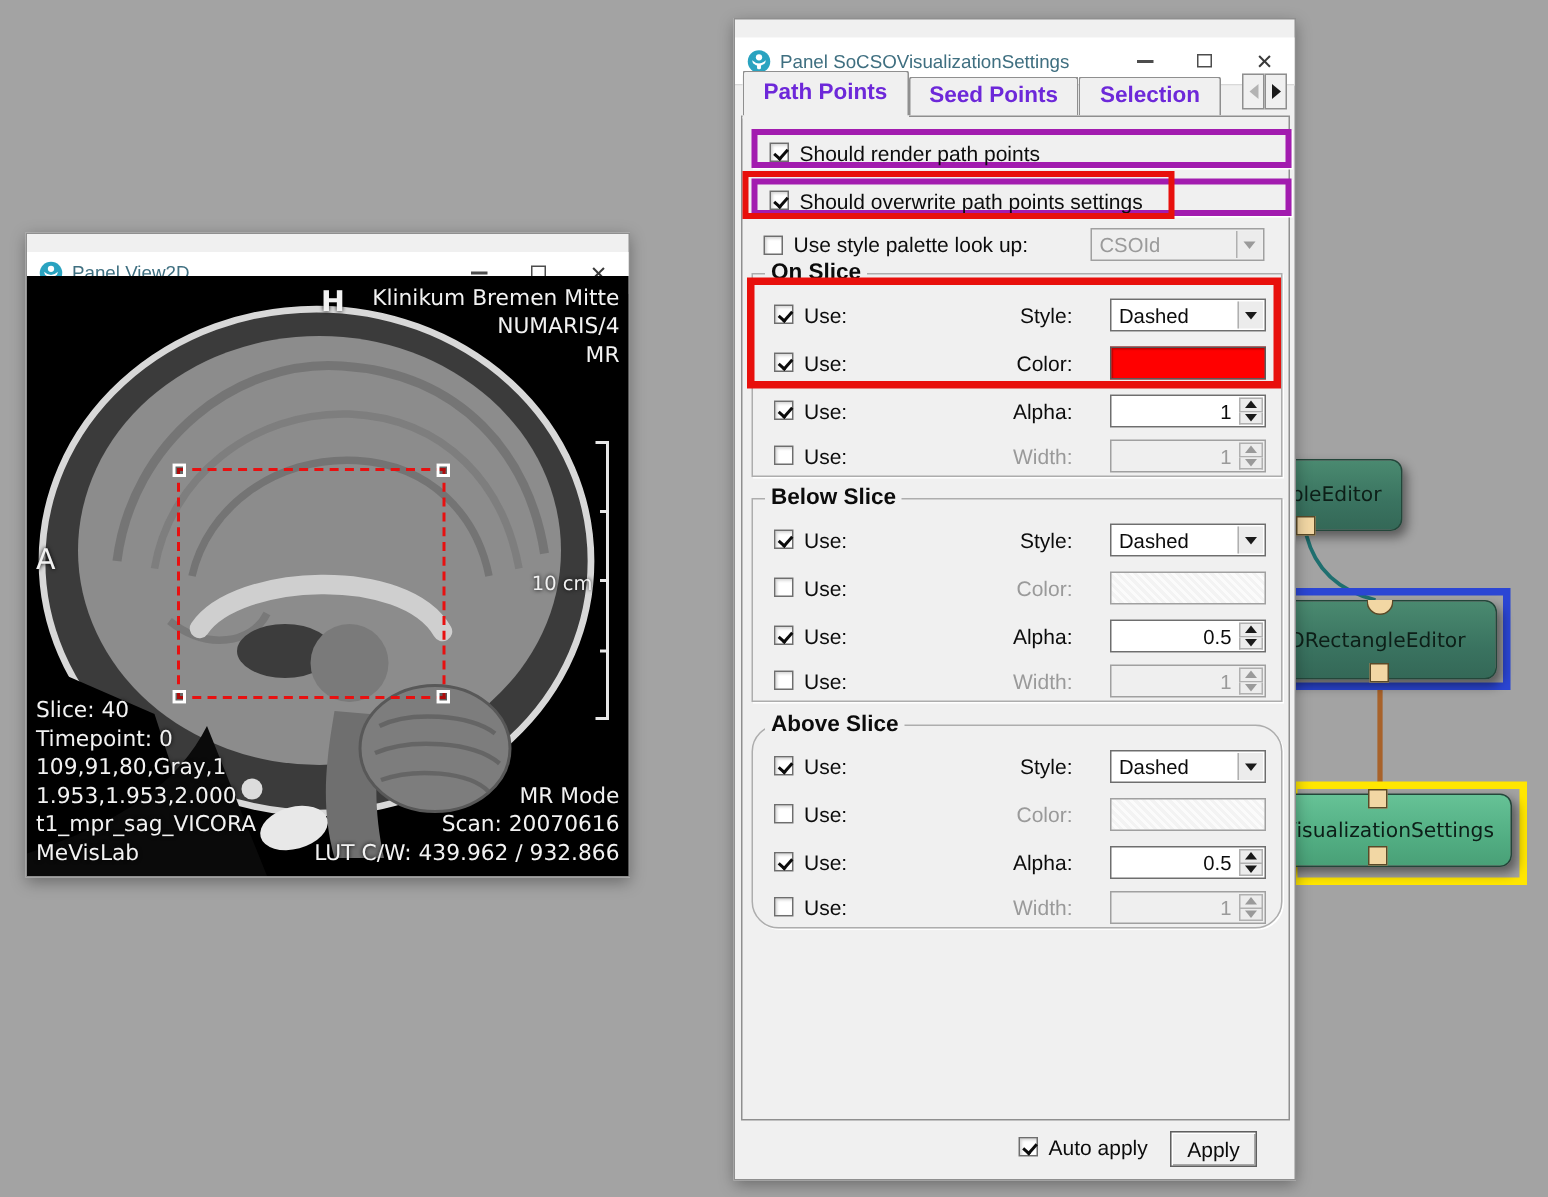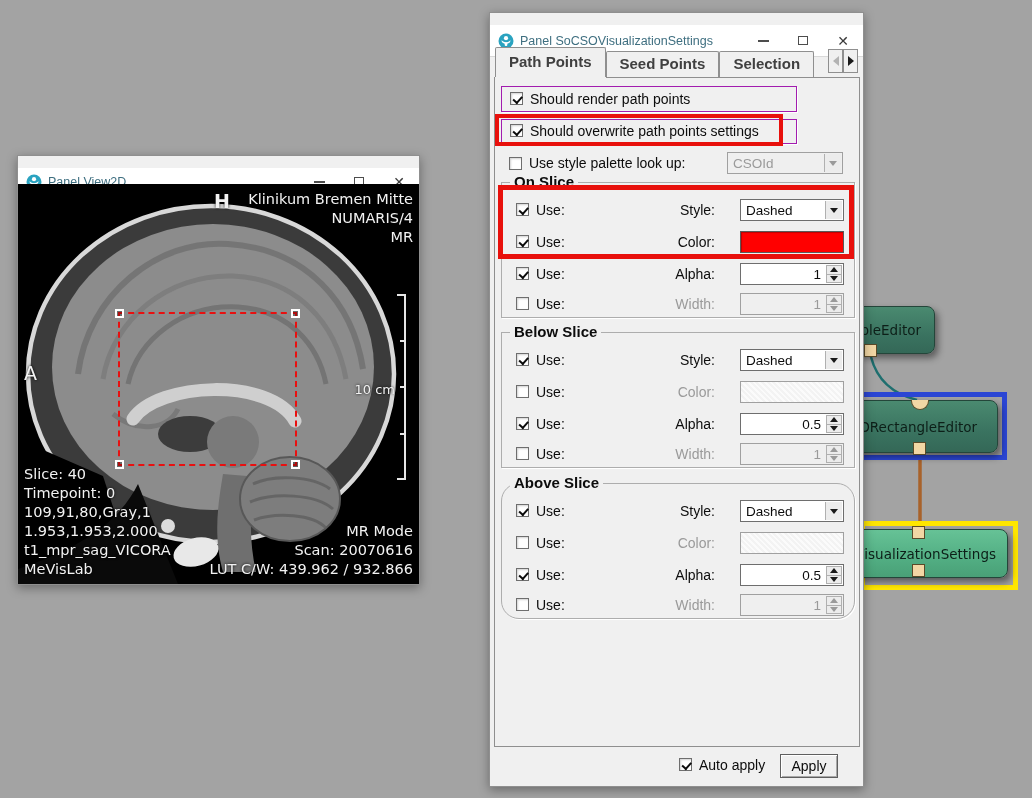--- a/index.html
+++ b/index.html
@@ -53,29 +53,29 @@
   #ruler::before,#ruler::after{content:"";position:absolute;left:-7px;width:9px;height:2px;background:#e6e6e6;}
   #ruler::before{top:0;} #ruler::after{bottom:0;}
   .rtick{position:absolute;left:-4px;width:4px;height:2px;background:#e6e6e6;}
   #ruler-label{position:absolute;left:333px;top:196px;width:44px;text-align:right;font-size:13px;}
 
   
   #settings{left:489px;top:12px;width:375px;height:775px;z-index:4;}
   #settings .titlebar{height:32px;}
   #tabbar{position:absolute;left:5px;right:5px;top:34px;height:30px;display:flex;align-items:flex-end;}
   .tab{height:26px;padding:3px 13px 0;background:#f0f0f0;border:1px solid #8f8f8f;border-bottom:none;
-       border-radius:2px 2px 0 0;margin-right:0;font-size:15px;font-weight:bold;color:#404040;}
+       border-radius:2px 2px 0 0;margin-right:0;font-size:15px;font-weight:bold;color:#6d28d9;}
   .tab.active{height:30px;padding-top:5px;position:relative;z-index:3;box-shadow:0 2px 0 #f0f0f0;}
   .tabspacer{flex:1;}
   .tabscroll{width:15px;height:24px;background:#f0f0f0;border:1px solid #8f8f8f;display:flex;align-items:center;justify-content:center;align-self:flex-start;margin-top:2px;}
   .tri-l{width:0;height:0;border:5px solid transparent;border-right:6px solid #b3b3b3;border-left:none;}
   .tri-r{width:0;height:0;border:5px solid transparent;border-left:6px solid #1a1a1a;border-right:none;}
 
   #pane{position:absolute;left:4px;top:64px;width:366px;height:670px;border:1px solid #8f8f8f;background:#f0f0f0;}
-  .framebox{position:absolute;left:6px;width:296px;border:1px solid #a21caf;box-shadow:1px 1px 0 #ffffff;}
+  .framebox{position:absolute;left:6px;width:360px;border:4px solid #a21caf;box-shadow:1px 1px 0 #ffffff;}
   #frame-render{top:8px;height:26px;}
   #frame-overwrite{top:41px;height:25px;}
   .cb{position:absolute;width:13px;height:13px;background:#fff;border:1px solid #6e6e6e;box-shadow:inset 1px 1px 2px rgba(0,0,0,.18);}
   .cb.checked::after{content:"";position:absolute;left:1.5px;top:2.5px;width:7px;height:3.5px;
        border-left:2px solid #0c0c0c;border-bottom:2px solid #0c0c0c;transform:rotate(-48deg);}
   .lbl{position:absolute;font-size:14px;color:#0c0c0c;white-space:nowrap;}
   .lbl.dis{color:#9a9a9a;}
   .groupbox{position:absolute;left:6px;width:354px;height:136px;border:1px solid #adadad;box-shadow:1px 1px 0 #ffffff;}
   .gtitle{position:absolute;top:-10px;left:8px;padding:0 4px;background:#f0f0f0;font-size:15px;font-weight:bold;color:#0c0c0c;}
   .prow{position:absolute;left:0;width:352px;height:22px;}

